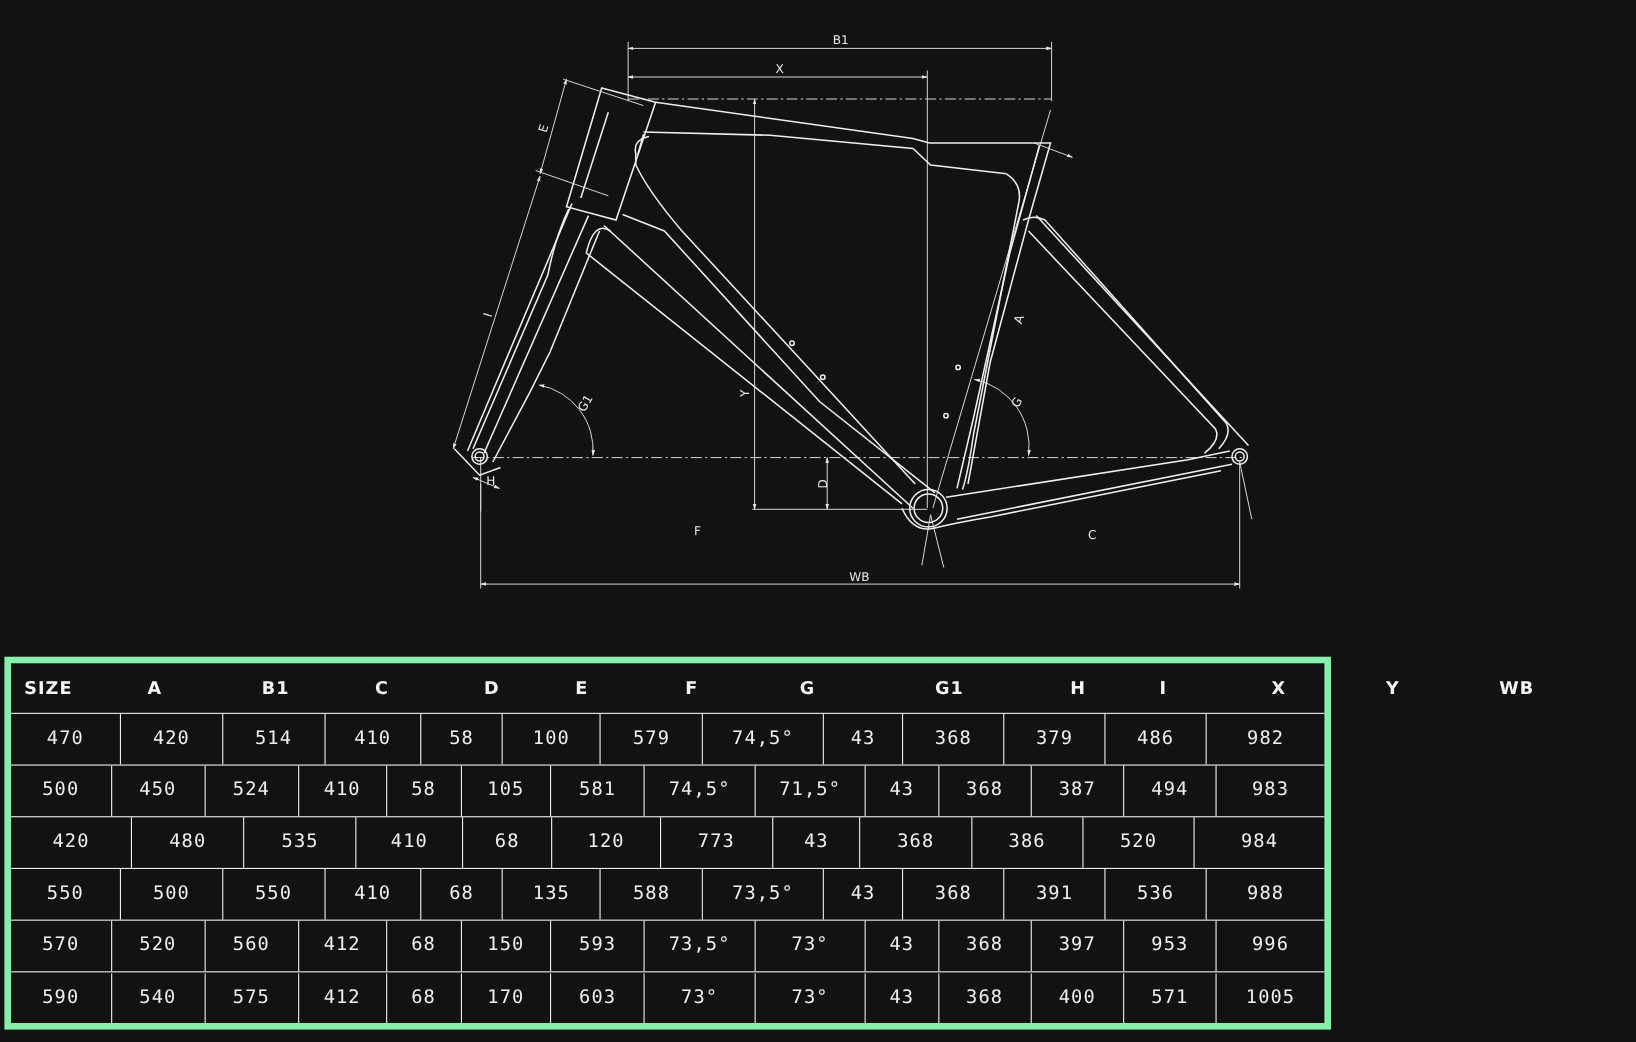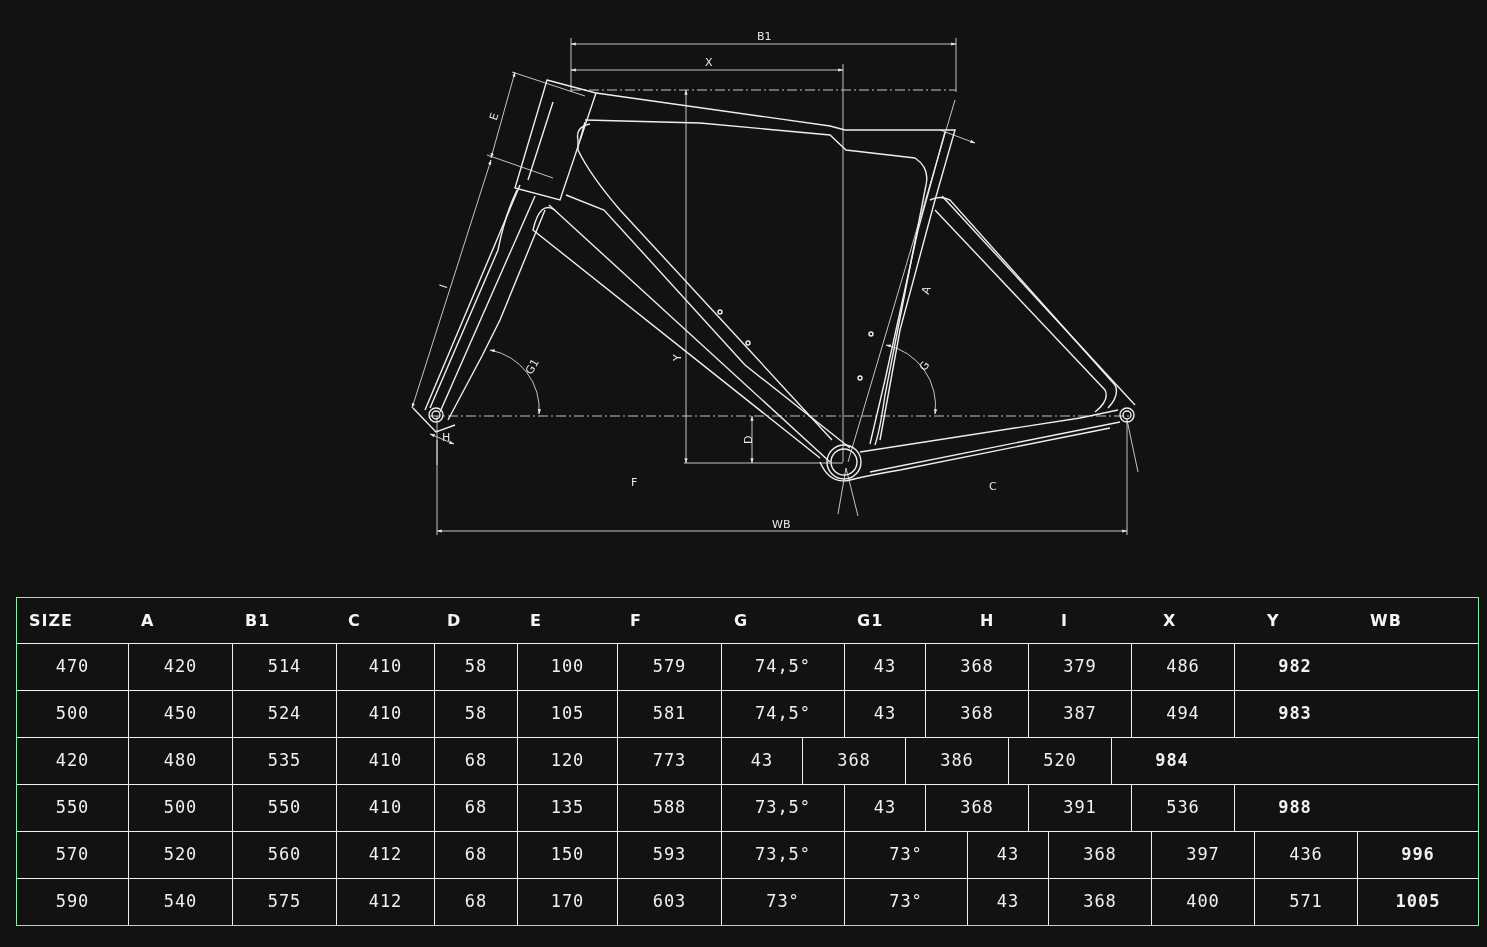--- a/index.html
+++ b/index.html
@@ -6,46 +6,46 @@
   body {
     width:1487px; height:947px; overflow:hidden;
     background:#121212;
     font-family:"DejaVu Sans", sans-serif;
     color:#f2f2f2;
     position:relative;
   }
   #diagram { position:absolute; left:0; top:0; width:1487px; height:560px; }
   #diagram text { fill:#e8e8e8; font-family:"DejaVu Sans", sans-serif; font-size:11px; }
   .geo-table {
-    position:absolute; left:16px; top:597px;
-    width:1463px;
-    border:1px solid #86efac;
+    position:absolute; left:4px; top:597px;
+    width:1206px;
+    border:6px solid #86efac;
     box-sizing:border-box;
   }
   .geo-header {
     position:relative; height:45px;
     border-bottom:1px solid #f0f0f0;
   }
   .geo-header .hcell {
     position:absolute; top:0; height:45px; line-height:45px;
     font-family:"DejaVu Sans", sans-serif;
     font-weight:bold; font-size:16px; letter-spacing:1px;
     color:#f4f4f4;
   }
   .geo-row { display:flex; height:46px; border-bottom:1px solid #f0f0f0; }
-  .geo-row:last-child { border-bottom:none; }
+  .geo-row:last-child { border-bottom:none;align-items:center; }
   .geo-row .cell {
     box-sizing:border-box;
     border-right:1px solid #f0f0f0;
     text-align:center; line-height:45px;
     font-family:"DejaVu Sans Mono", monospace;
     font-size:17px; letter-spacing:1px;
     color:#f0f0f0;
   }
-  .geo-row .cell:last-child { border-right:none;font-weight:bold; }
+  .geo-row .cell:last-child { border-right:none; }
 </style>
 </head>
 <body>
 
 <svg id="diagram" viewBox="0 0 1487 560">
   <defs>
     <marker id="arr" viewBox="0 0 10 10" refX="9" refY="5" markerWidth="6" markerHeight="6" orient="auto-start-reverse">
       <path d="M0,2 L10,5 L0,8 z" fill="#e6e6e6"></path>
     </marker>
   </defs>
@@ -191,20 +191,21 @@
 
   <div class="geo-row">
     <div class="cell" style="width:112px">500</div>
     <div class="cell" style="width:104px">450</div>
     <div class="cell" style="width:104px">524</div>
     <div class="cell" style="width:98px">410</div>
     <div class="cell" style="width:83px">58</div>
     <div class="cell" style="width:100px">105</div>
     <div class="cell" style="width:104px">581</div>
     <div class="cell" style="width:123px">74,5°</div>
+    <div class="cell" style="width:123px">71,5°</div>
     <div class="cell" style="width:81px">43</div>
     <div class="cell" style="width:103px">368</div>
     <div class="cell" style="width:103px">387</div>
     <div class="cell" style="width:103px">494</div>
     <div class="cell" style="width:120px">983</div>
   </div>
 
   <div class="geo-row">
     <div class="cell" style="width:112px">420</div>
     <div class="cell" style="width:104px">480</div>
@@ -242,21 +243,21 @@
     <div class="cell" style="width:104px">560</div>
     <div class="cell" style="width:98px">412</div>
     <div class="cell" style="width:83px">68</div>
     <div class="cell" style="width:100px">150</div>
     <div class="cell" style="width:104px">593</div>
     <div class="cell" style="width:123px">73,5°</div>
     <div class="cell" style="width:123px">73°</div>
     <div class="cell" style="width:81px">43</div>
     <div class="cell" style="width:103px">368</div>
     <div class="cell" style="width:103px">397</div>
-    <div class="cell" style="width:103px">436</div>
+    <div class="cell" style="width:103px">953</div>
     <div class="cell" style="width:120px">996</div>
   </div>
 
   <div class="geo-row">
     <div class="cell" style="width:112px">590</div>
     <div class="cell" style="width:104px">540</div>
     <div class="cell" style="width:104px">575</div>
     <div class="cell" style="width:98px">412</div>
     <div class="cell" style="width:83px">68</div>
     <div class="cell" style="width:100px">170</div>

